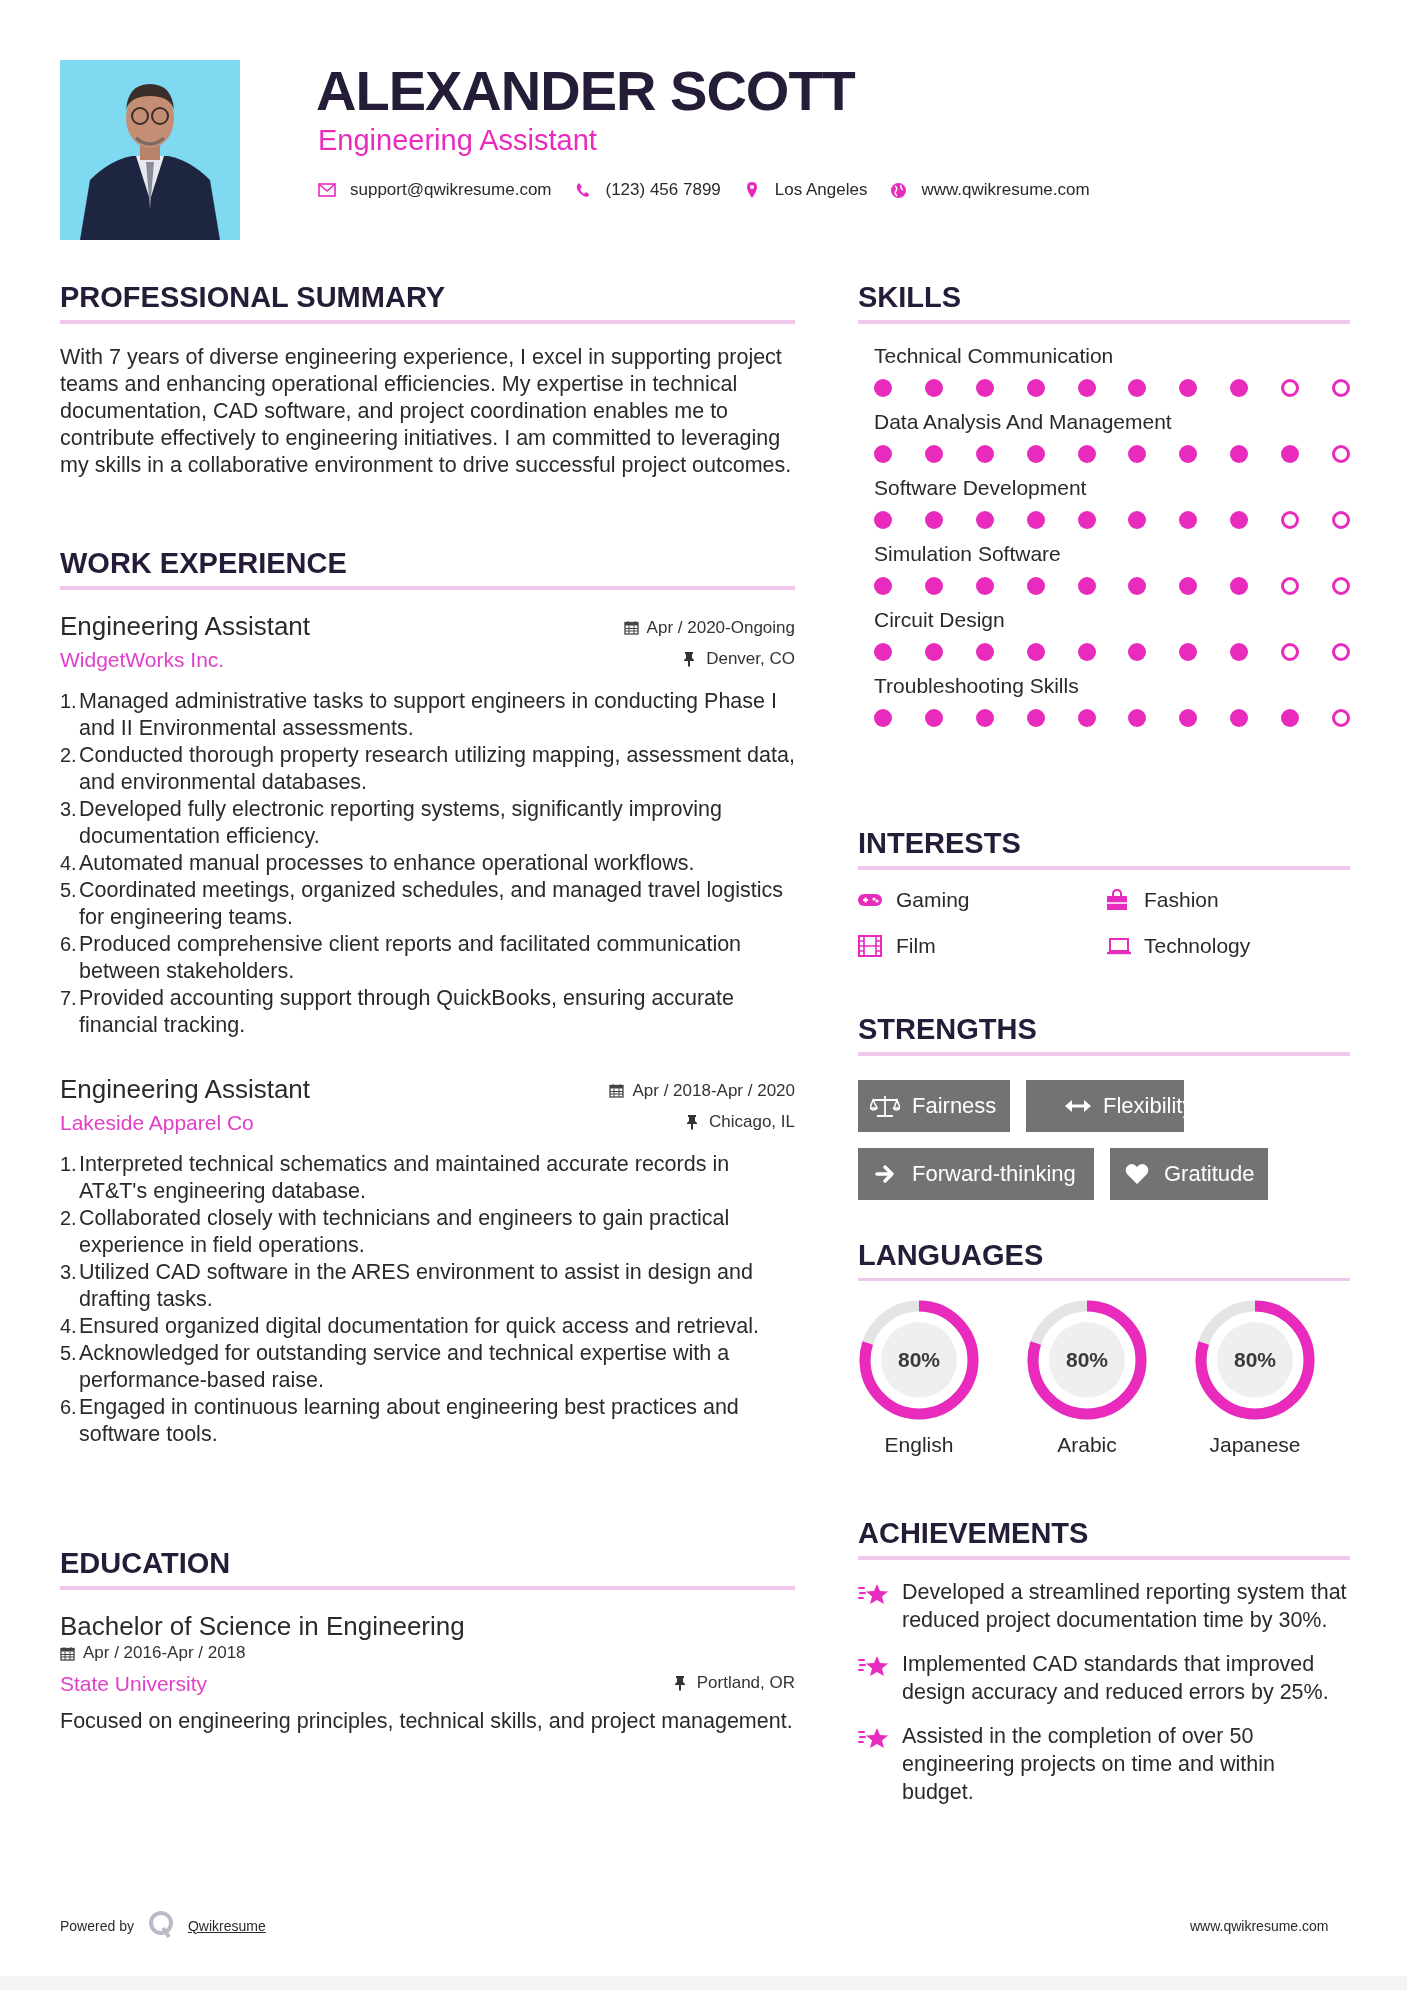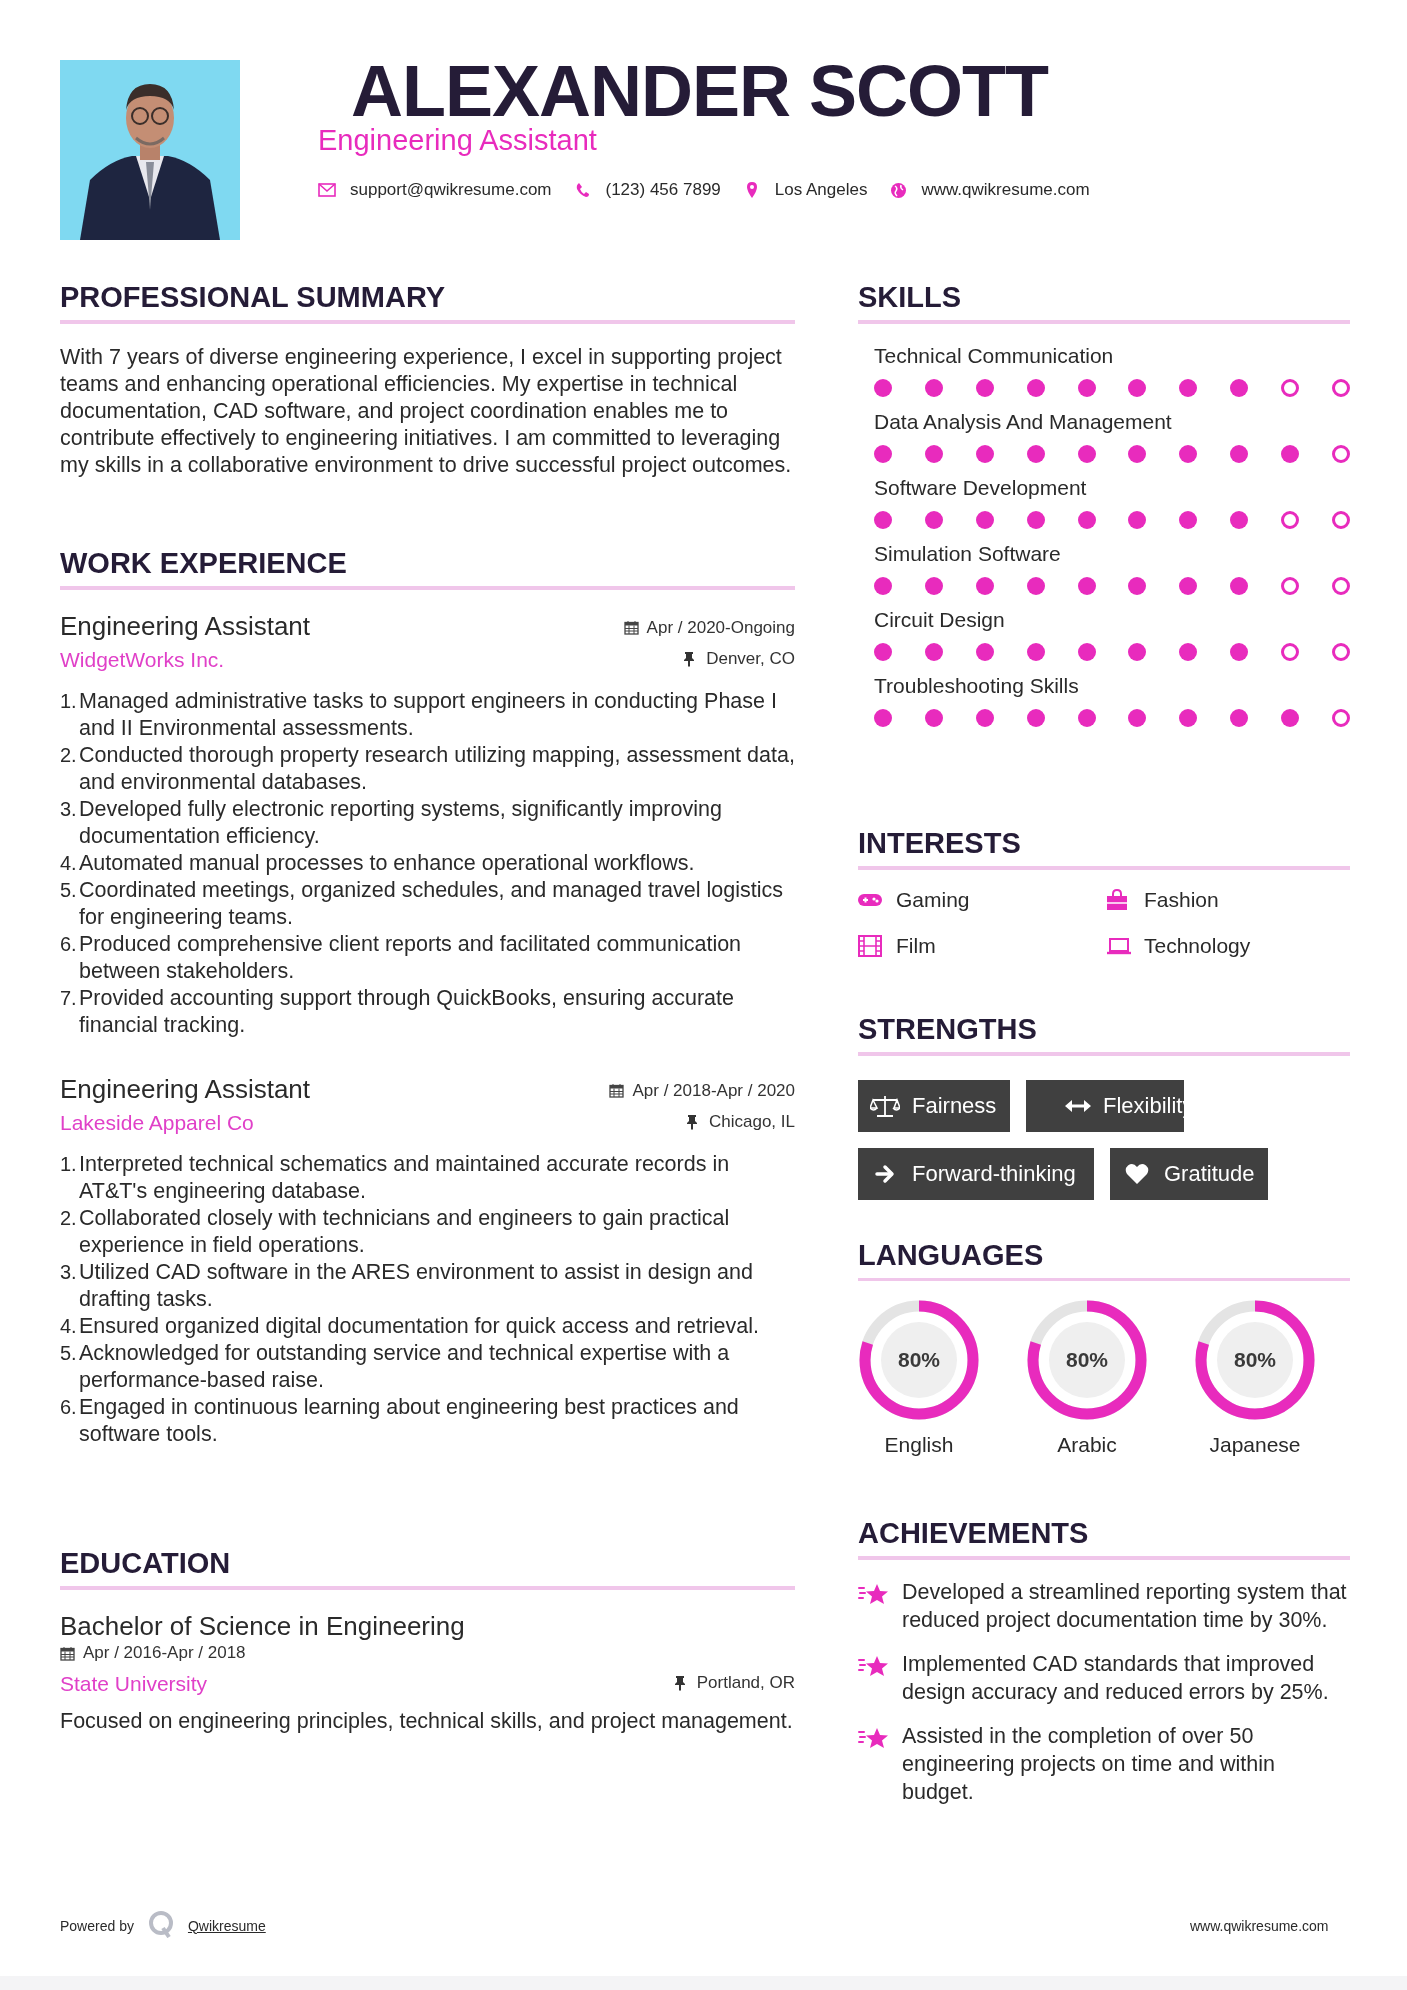--- a/index.html
+++ b/index.html
@@ -3,21 +3,21 @@
 <meta charset="utf-8">
 <style>
   * { box-sizing: border-box; margin: 0; padding: 0; }
   html, body { width: 1407px; height: 1990px; background: #ffffff; }
   body { position: relative; font-family: "Liberation Sans", "DejaVu Sans", sans-serif; color: #2a2a2a; overflow: hidden; }
   .abs { position: absolute; }
 
   
   .photo { left: 60px; top: 60px; width: 180px; height: 180px; background: #7fd9f1; overflow: hidden; }
   .photo svg { width: 100%; height: 100%; display: block; }
-  .name { left: 316px; top: 56px; font-size: 72px; font-weight: 700; color: #251c37; letter-spacing: -1px; line-height: 70px; margin-left: 35px; }
+  .name { left: 316px; top: 56px; font-size: 56px; font-weight: 700; color: #251c37; letter-spacing: -1px; line-height: 70px; }
   .job-title { left: 318px; top: 122px; font-size: 29px; color: #e82bbd; line-height: 36px; }
   .contact { left: 318px; top: 178px; display: flex; align-items: center; font-size: 17px; color: #2a2a2a; line-height: 24px; }
   .contact .ic { width: 18px; height: 18px; margin-right: 14px; display: inline-flex; align-items: center; justify-content: center; }
   .contact .txt { margin-right: 22px; }
 
   
   .sec-h { font-size: 29px; font-weight: 700; color: #251c37; line-height: 34px; }
   .rule { height: 4px; background: #f0c6ea; }
 
   .left { left: 60px; width: 735px; }
@@ -41,21 +41,21 @@
   .dot { width: 18px; height: 18px; border-radius: 50%; background: #e82bbd; }
   .dot.empty { background: transparent; border: 3px solid #e82bbd; }
 
   
   .interests { display: grid; grid-template-columns: 248px 244px; row-gap: 18px; }
   .interest { display: flex; align-items: center; font-size: 21px; line-height: 28px; }
   .interest .ii { width: 26px; height: 22px; margin-right: 12px; display: inline-flex; align-items: center; }
 
   
   .tags { display: flex; flex-wrap: wrap; gap: 16px; }
-  .tag { background: #404040; color: #ffffff; height: 52px; padding: 0 12px; display: flex; align-items: center; font-size: 22px; }
+  .tag { background: #737373; color: #ffffff; height: 52px; padding: 0 12px; display: flex; align-items: center; font-size: 22px; }
   .tag .ti { width: 30px; height: 24px; margin-right: 12px; display: inline-flex; align-items: center; justify-content: center; }
 
   
   .langs { display: flex; gap: 46px; }
   .lang { width: 122px; display: flex; flex-direction: column; align-items: center; }
   .ring { width: 122px; height: 122px; position: relative; }
   .ring svg { position: absolute; left: 0; top: 0; }
   .ring .pct { position: absolute; left: 0; top: 0; width: 122px; height: 122px; display: flex; align-items: center; justify-content: center; font-size: 21px; font-weight: 700; color: #3a3a3a; }
   .lang-name { font-size: 21px; margin-top: 10px; line-height: 28px; }
 

